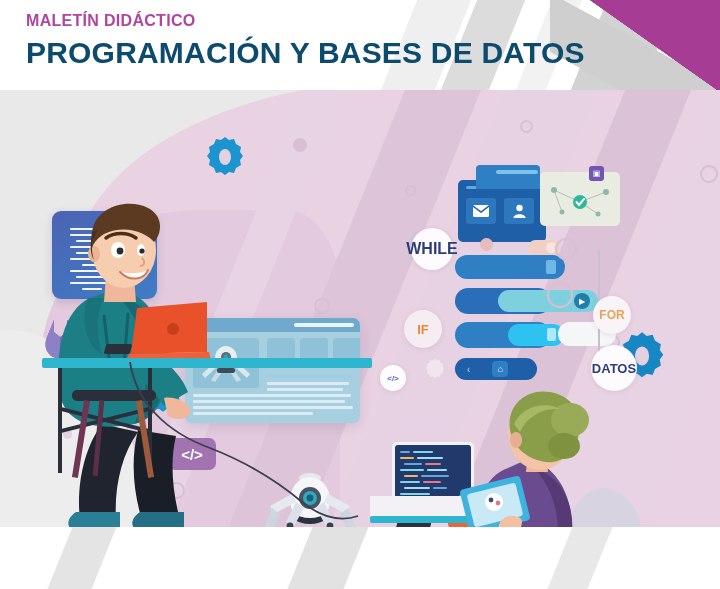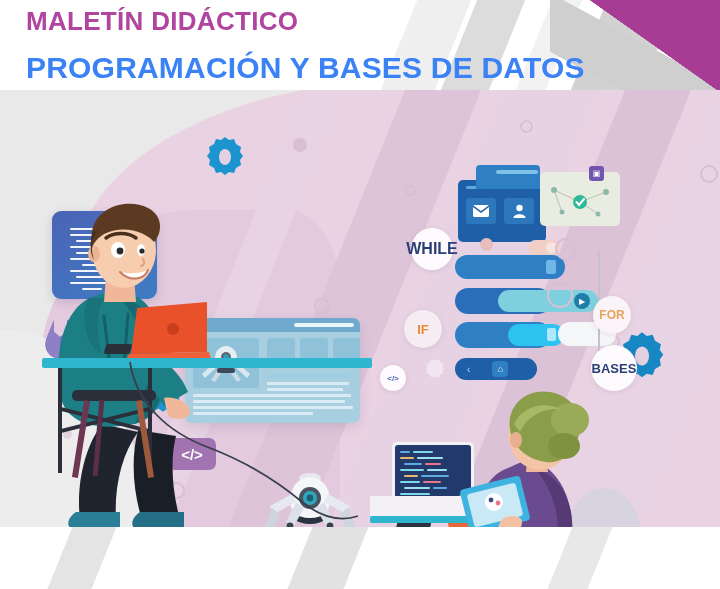--- a/index.html
+++ b/index.html
@@ -33,26 +33,26 @@
   .hdr-corner {
     position: absolute; right: 0; top: 0; width: 130px; height: 92px;
     background: linear-gradient(to bottom left, #a63c94 0%, #a63c94 50%, transparent 50.3%);
   }
   .hdr-corner2 {
     position: absolute; right: 0px; top: 0; width: 170px; height: 92px;
     background: linear-gradient(to bottom left, transparent 0%, transparent 46%, #cfcfcf 46.3%, #cfcfcf 78%, transparent 78.3%);
   }
   .hdr-text { position: absolute; left: 26px; top: 8px; z-index: 6; }
   .hdr-line1 {
-    color: #b0449f; font-size: 26px; font-weight: 700;
+    color: #b0449f; font-size: 16px; font-weight: 700;
     letter-spacing: .3px; line-height: 26px;
   }
   .hdr-line2 {
-    color: #3b82f6; font-size: 30px; font-weight: 700;
-    letter-spacing: .2px; line-height: 36px; margin-top: 16px;
+    color: #0c4a6e; font-size: 30px; font-weight: 700;
+    letter-spacing: .2px; line-height: 36px; margin-top: 1px;
   }
 
   
   .scene {
     position: absolute; left: 0; top: 90px;
     width: 720px; height: 499px;
     background: #e9e9e9;
     overflow: hidden;
   }
   
@@ -360,21 +360,21 @@
     <div class="kw" style="left:411px;top:138px;width:42px;height:42px;color:#2c3e78;font-size:16px;">
       <span>WHILE</span>
     </div>
     <div class="kw" style="left:404px;top:220px;width:38px;height:38px;color:#e8883a;font-size:13px;background:#f6edf3;">
       <span>IF</span>
     </div>
     <div class="kw" style="left:593px;top:206px;width:38px;height:38px;color:#e8a25c;font-size:12px;background:#faf4f8;">
       <span>FOR</span>
     </div>
     <div class="kw" style="left:591px;top:255px;width:46px;height:46px;color:#2c3e78;font-size:13px;">
-      <span>BASES</span>
+      <span>DATOS</span>
     </div>
 
     <div class="monitor">
       <div class="mon-screen">
         <div class="mon-ln" style="left:5px;top:6px;width:10px;background:#5fa8e0;"></div>
         <div class="mon-ln" style="left:18px;top:6px;width:20px;background:#7fd8e8;"></div>
         <div class="mon-ln" style="left:5px;top:12px;width:14px;background:#e8b86a;"></div>
         <div class="mon-ln" style="left:22px;top:12px;width:26px;background:#9fe0ef;"></div>
         <div class="mon-ln" style="left:9px;top:18px;width:18px;background:#5fa8e0;"></div>
         <div class="mon-ln" style="left:30px;top:18px;width:16px;background:#e8768a;"></div>

